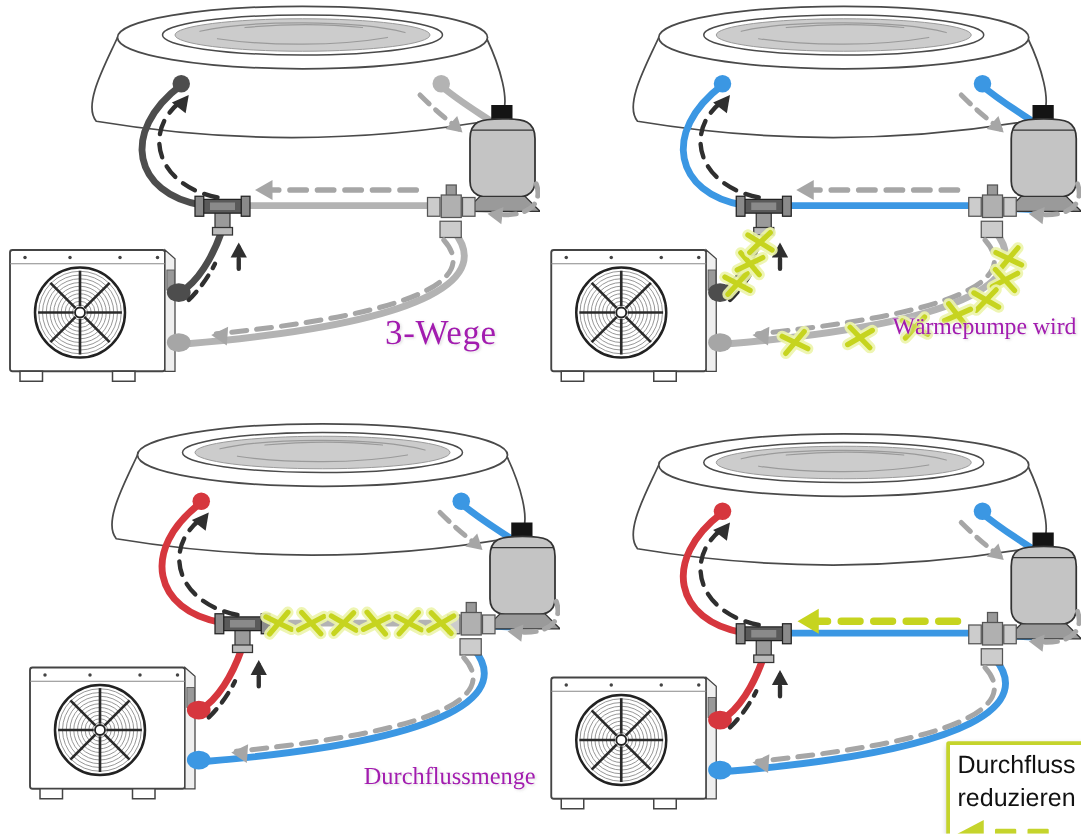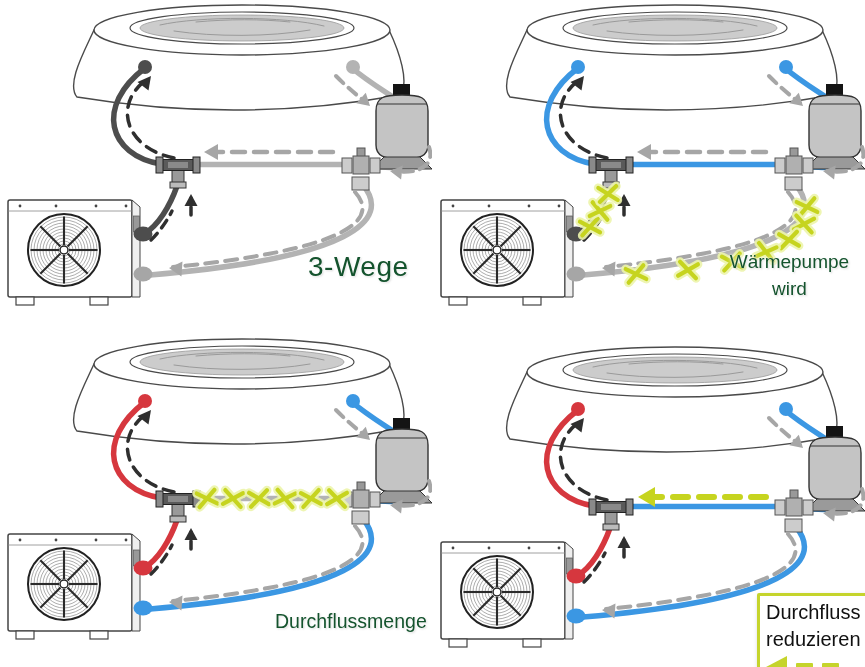--- a/index.html
+++ b/index.html
@@ -1,23 +1,23 @@
 <!DOCTYPE html>
 <html><head>
 <meta charset="utf-8">
 <style>
   html,body{margin:0;padding:0;background:#ffffff;}
   .stage{position:relative;width:865px;height:667px;background:#fff;overflow:hidden;
          font-family:"Liberation Sans",sans-serif;}
   .panel{position:absolute;width:432px;height:333px;margin:0;}
   .p-tl{left:0;top:0;}  .p-tr{left:433px;top:0;}
-  .p-bl{left:0;top:334px;} .p-br{left:433px;top:342px;}
+  .p-bl{left:16px;top:334px;} .p-br{left:433px;top:342px;}
   .scene{position:absolute;left:0;top:0;width:432px;height:333px;display:block;}
-  .cap{position:absolute;color:#14532d;
-       text-shadow:0 0 2px #fff,0 0 4px #fff,1px 1px 2px rgba(120,120,120,.35);}
+  .cap{position:absolute;color:#a21caf;
+       text-shadow:0 0 2px #fff,0 0 4px #fff,1px 1px 2px rgba(120,120,120,.35);font-family:Liberation Serif, serif;}
   .cap-p1{left:308px;top:251px;font-size:28px;letter-spacing:.5px;}
   .cap-p2{left:281px;top:249px;font-size:19px;line-height:1.4;text-align:center;}
   .cap-p3{left:275px;top:274px;font-size:19.5px;line-height:1.4;}
   .callout{position:absolute;left:324px;top:251px;width:104px;background:#fff;
            border:3px solid #c5d42c;border-radius:2px;padding:3px 4px 6px 6px;
            font-size:20px;line-height:1.35;color:#111;
            box-shadow:2px 3px 5px rgba(0,0,0,.35);}
   .callout-arrow{display:flex;align-items:center;margin-top:3px;height:22px;}
   .tri{width:0;height:0;border-top:11px solid transparent;border-bottom:11px solid transparent;
        border-right:21px solid #c5d42c;}

